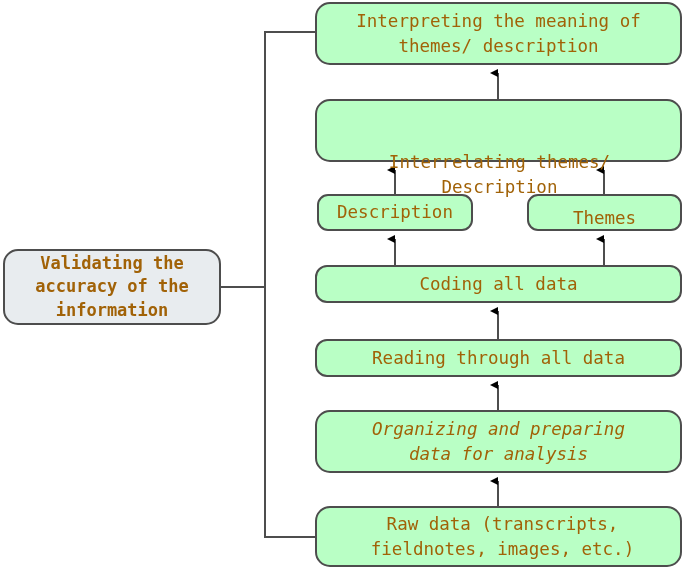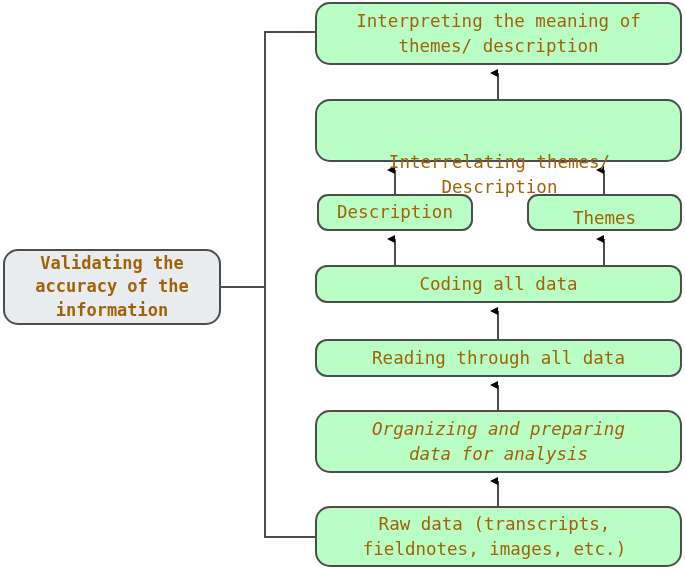--- a/index.html
+++ b/index.html
@@ -128,20 +128,20 @@
 
   <div class="node-text" style="left:528px; top:195px; width:153px; height:47px;">Themes</div>
 
   <div class="node-text" style="left:316px; top:340px; width:365px; height:36px;">Reading through all data</div>
 
   <div class="node-text" style="left:316px; top:266px; width:365px; height:36px;">Coding all data</div>
 
   <div class="node-text" style="left:316px; top:411px; width:365px; height:61px;font-style:italic;">Organizing and preparing
 data for analysis</div>
 
-  <div class="node-text" style="left:312px; top:507px; width:365px; height:59px;">Raw data (transcripts,
+  <div class="node-text" style="left:320px; top:507px; width:365px; height:59px;">Raw data (transcripts,
 fieldnotes, images, etc.)</div>
 
   <div class="node-text small" style="left:4px; top:250px; width:216px; height:74px;">Validating the
 accuracy of the
 information</div>
 
 </div>
 
 </body></html>

